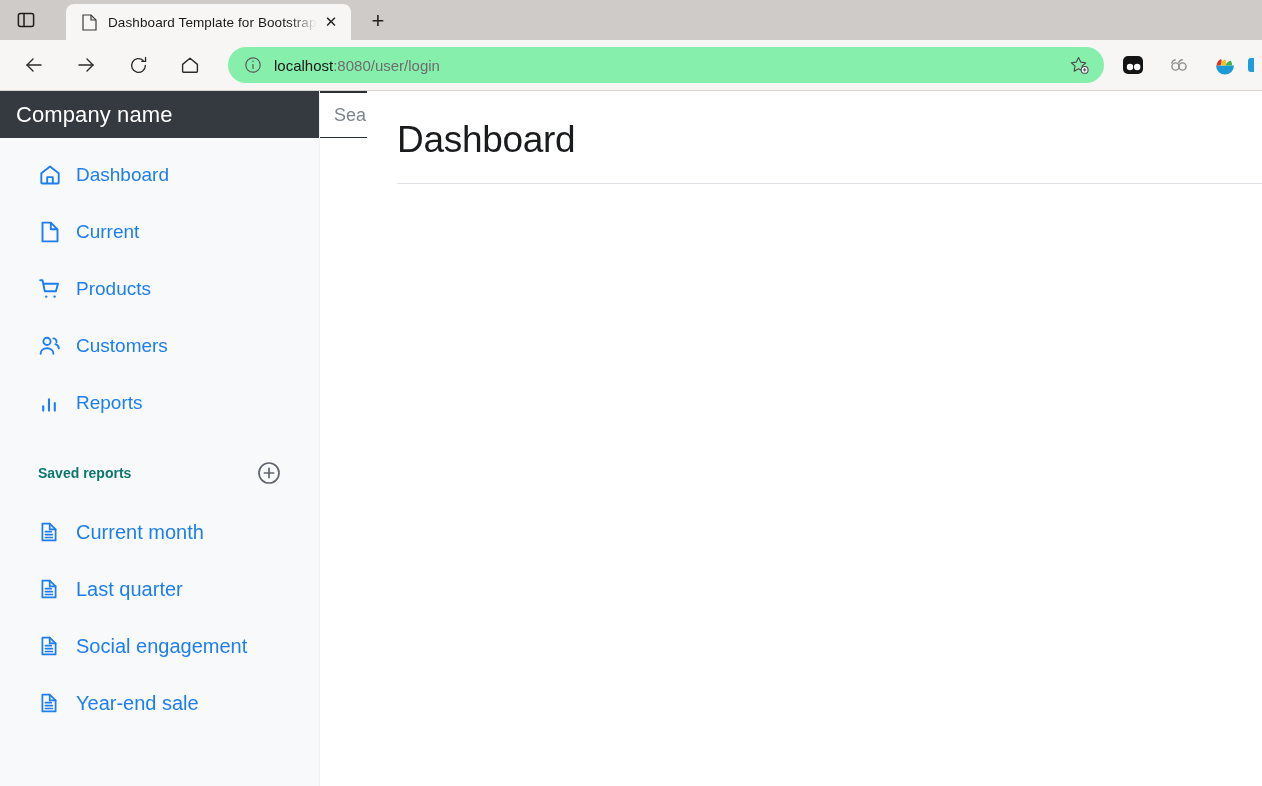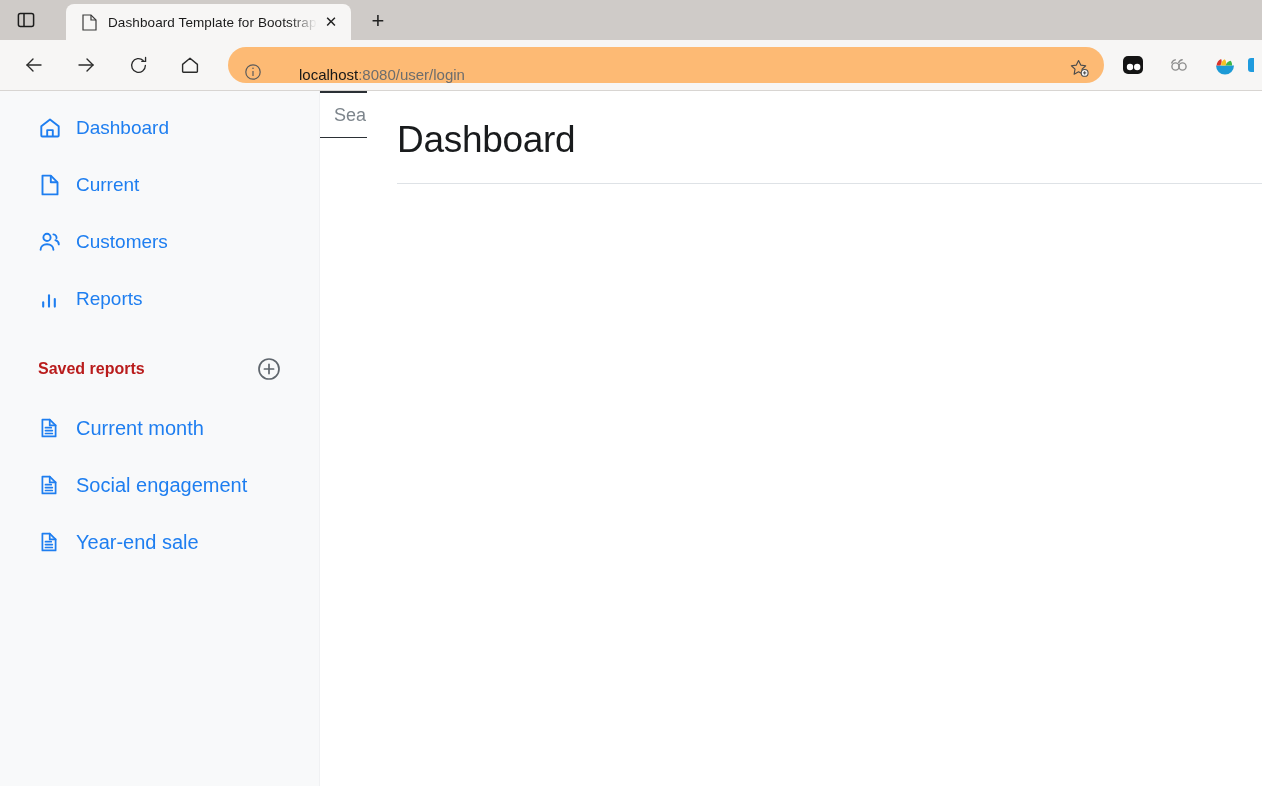--- a/index.html
+++ b/index.html
@@ -81,28 +81,27 @@
   .nav-btn {
     width: 38px; height: 38px;
     display: flex; align-items: center; justify-content: center;
     border-radius: 5px;
     margin: 0 7px;
     flex: 0 0 38px;
   }
   .omnibox {
     flex: 1 1 auto;
     height: 36px;
-    background: #fdba74;
+    background: #86efac;
     border-radius: 18px;
     display: flex;
-    align-items: flex-end;
+    align-items: center;
     padding: 0 10px 0 14px;
     margin: 0 6px 0 12px;
     min-width: 0;
-    gap: 25px;
   }
   .omni-info { width: 22px; height: 22px; flex: 0 0 22px; display:flex; align-items:center; justify-content:center; margin-right: 10px;}
   .omni-url { flex: 1 1 auto; font-size: 15px; color: #6d6d6d; white-space: nowrap; overflow: hidden; }
   .omni-url b { color: #171717; font-weight: 400; }
   .omni-star { width: 30px; height: 30px; flex:0 0 30px; display:flex; align-items:center; justify-content:center; }
   .ext-btn {
     width: 38px; height: 38px; flex: 0 0 38px;
     display: flex; align-items: center; justify-content: center;
     margin: 0 4px;
   }
@@ -145,21 +144,21 @@
   .nav-label { line-height: 1; }
 
   .saved-header {
     display: flex;
     align-items: center;
     height: 60px;
     padding-left: 38px;
     padding-right: 36px;
     margin-top: 12px;
   }
-  .saved-title { flex: 1 1 auto; color: #b91c1c; font-size: 16px; font-weight: bold; }
+  .saved-title { flex: 1 1 auto; color: #0f766e; font-size: 14px; font-weight: bold; }
   .plus-circle { width: 28px; height: 28px; flex: 0 0 28px; display:flex; align-items:center; justify-content:center; }
 
   .report-item {
     display: flex;
     align-items: center;
     height: 57px;
     padding-left: 38px;
     color: #1e7ef0;
     font-size: 20px;
     text-decoration: none;
@@ -290,20 +289,21 @@
         <path d="M9.2 13.6c-.4-2.8 1.2-5.4 3.6-6.4 1.6 1.8 1.8 4.4.8 6.4z" fill="#f5c026"></path>
         <path d="M13.6 13.6c.6-2.6 2.8-4.6 5.2-4.8 1 1.5 1.4 3.2 1.2 4.8z" fill="#3db54a"></path>
       </svg>
     </div>
     <div class="edge-sliver"></div>
   </div>
 
   <div class="viewport">
 
     <div class="sidebar">
+      <div class="brand">Company name</div>
 
       <div class="sidebar-body">
 
         <a class="nav-item" href="#">
           <span class="ico">
             <svg width="24" height="24" viewBox="0 0 24 24" fill="none" stroke="#1e7ef0" stroke-width="1.9" stroke-linejoin="round">
               <path d="M3.3 10.2 12 3.4l8.7 6.8v9.3a1 1 0 0 1-1 1H4.3a1 1 0 0 1-1-1z"></path>
               <path d="M9.2 20.5v-6.4h5.6v6.4"></path>
             </svg>
           </span>
@@ -313,20 +313,30 @@
         <a class="nav-item" href="#">
           <span class="ico">
             <svg width="24" height="24" viewBox="0 0 24 24" fill="none" stroke="#1e7ef0" stroke-width="1.9" stroke-linejoin="round">
               <path d="M4.5 2.6h8.3l6.7 6.7v12.1H4.5z"></path>
               <path d="M12.8 2.6v6.7h6.7"></path>
             </svg>
           </span>
           <span class="nav-label">Current</span>
         </a>
 
+        <a class="nav-item" href="#">
+          <span class="ico">
+            <svg width="24" height="24" viewBox="0 0 24 24" fill="none" stroke="#1e7ef0" stroke-width="1.9" stroke-linecap="round" stroke-linejoin="round">
+              <path d="M2.2 3.2h2.3l2.3 11.1h11.1l2.1-7.6H6"></path>
+              <circle cx="8.2" cy="19.6" r="1.2" fill="#1e7ef0" stroke="none"></circle>
+              <circle cx="16.6" cy="19.6" r="1.2" fill="#1e7ef0" stroke="none"></circle>
+            </svg>
+          </span>
+          <span class="nav-label">Products</span>
+        </a>
 
         <a class="nav-item" href="#">
           <span class="ico">
             <svg width="24" height="24" viewBox="0 0 24 24" fill="none" stroke="#1e7ef0" stroke-width="1.9" stroke-linecap="round" stroke-linejoin="round">
               <circle cx="9" cy="7.4" r="3.6"></circle>
               <path d="M2.6 19.8c0-3.6 2.9-5.6 6.4-5.6s6.4 2 6.4 5.6"></path>
               <path d="M15.4 4.4c2.2.3 3.4 2 3.1 3.8"></path>
               <path d="M17.4 10.2c2 .6 3.4 2 3.4 4.2"></path>
             </svg>
           </span>
@@ -362,20 +372,32 @@
               <path d="M4.8 2.8h8l6.4 6.4v12H4.8z"></path>
               <path d="M12.8 2.8v6.4h6.4"></path>
               <line x1="8.2" y1="11.6" x2="14.4" y2="11.6"></line>
               <line x1="8.2" y1="14.8" x2="15.6" y2="14.8"></line>
               <line x1="8.2" y1="18" x2="15.6" y2="18"></line>
             </svg>
           </span>
           <span class="nav-label">Current month</span>
         </a>
 
+        <a class="report-item" href="#">
+          <span class="ico">
+            <svg width="22" height="22" viewBox="0 0 24 24" fill="none" stroke="#1e7ef0" stroke-width="1.9" stroke-linejoin="round" stroke-linecap="round">
+              <path d="M4.8 2.8h8l6.4 6.4v12H4.8z"></path>
+              <path d="M12.8 2.8v6.4h6.4"></path>
+              <line x1="8.2" y1="11.6" x2="14.4" y2="11.6"></line>
+              <line x1="8.2" y1="14.8" x2="15.6" y2="14.8"></line>
+              <line x1="8.2" y1="18" x2="15.6" y2="18"></line>
+            </svg>
+          </span>
+          <span class="nav-label">Last quarter</span>
+        </a>
 
         <a class="report-item" href="#">
           <span class="ico">
             <svg width="22" height="22" viewBox="0 0 24 24" fill="none" stroke="#1e7ef0" stroke-width="1.9" stroke-linejoin="round" stroke-linecap="round">
               <path d="M4.8 2.8h8l6.4 6.4v12H4.8z"></path>
               <path d="M12.8 2.8v6.4h6.4"></path>
               <line x1="8.2" y1="11.6" x2="14.4" y2="11.6"></line>
               <line x1="8.2" y1="14.8" x2="15.6" y2="14.8"></line>
               <line x1="8.2" y1="18" x2="15.6" y2="18"></line>
             </svg>

